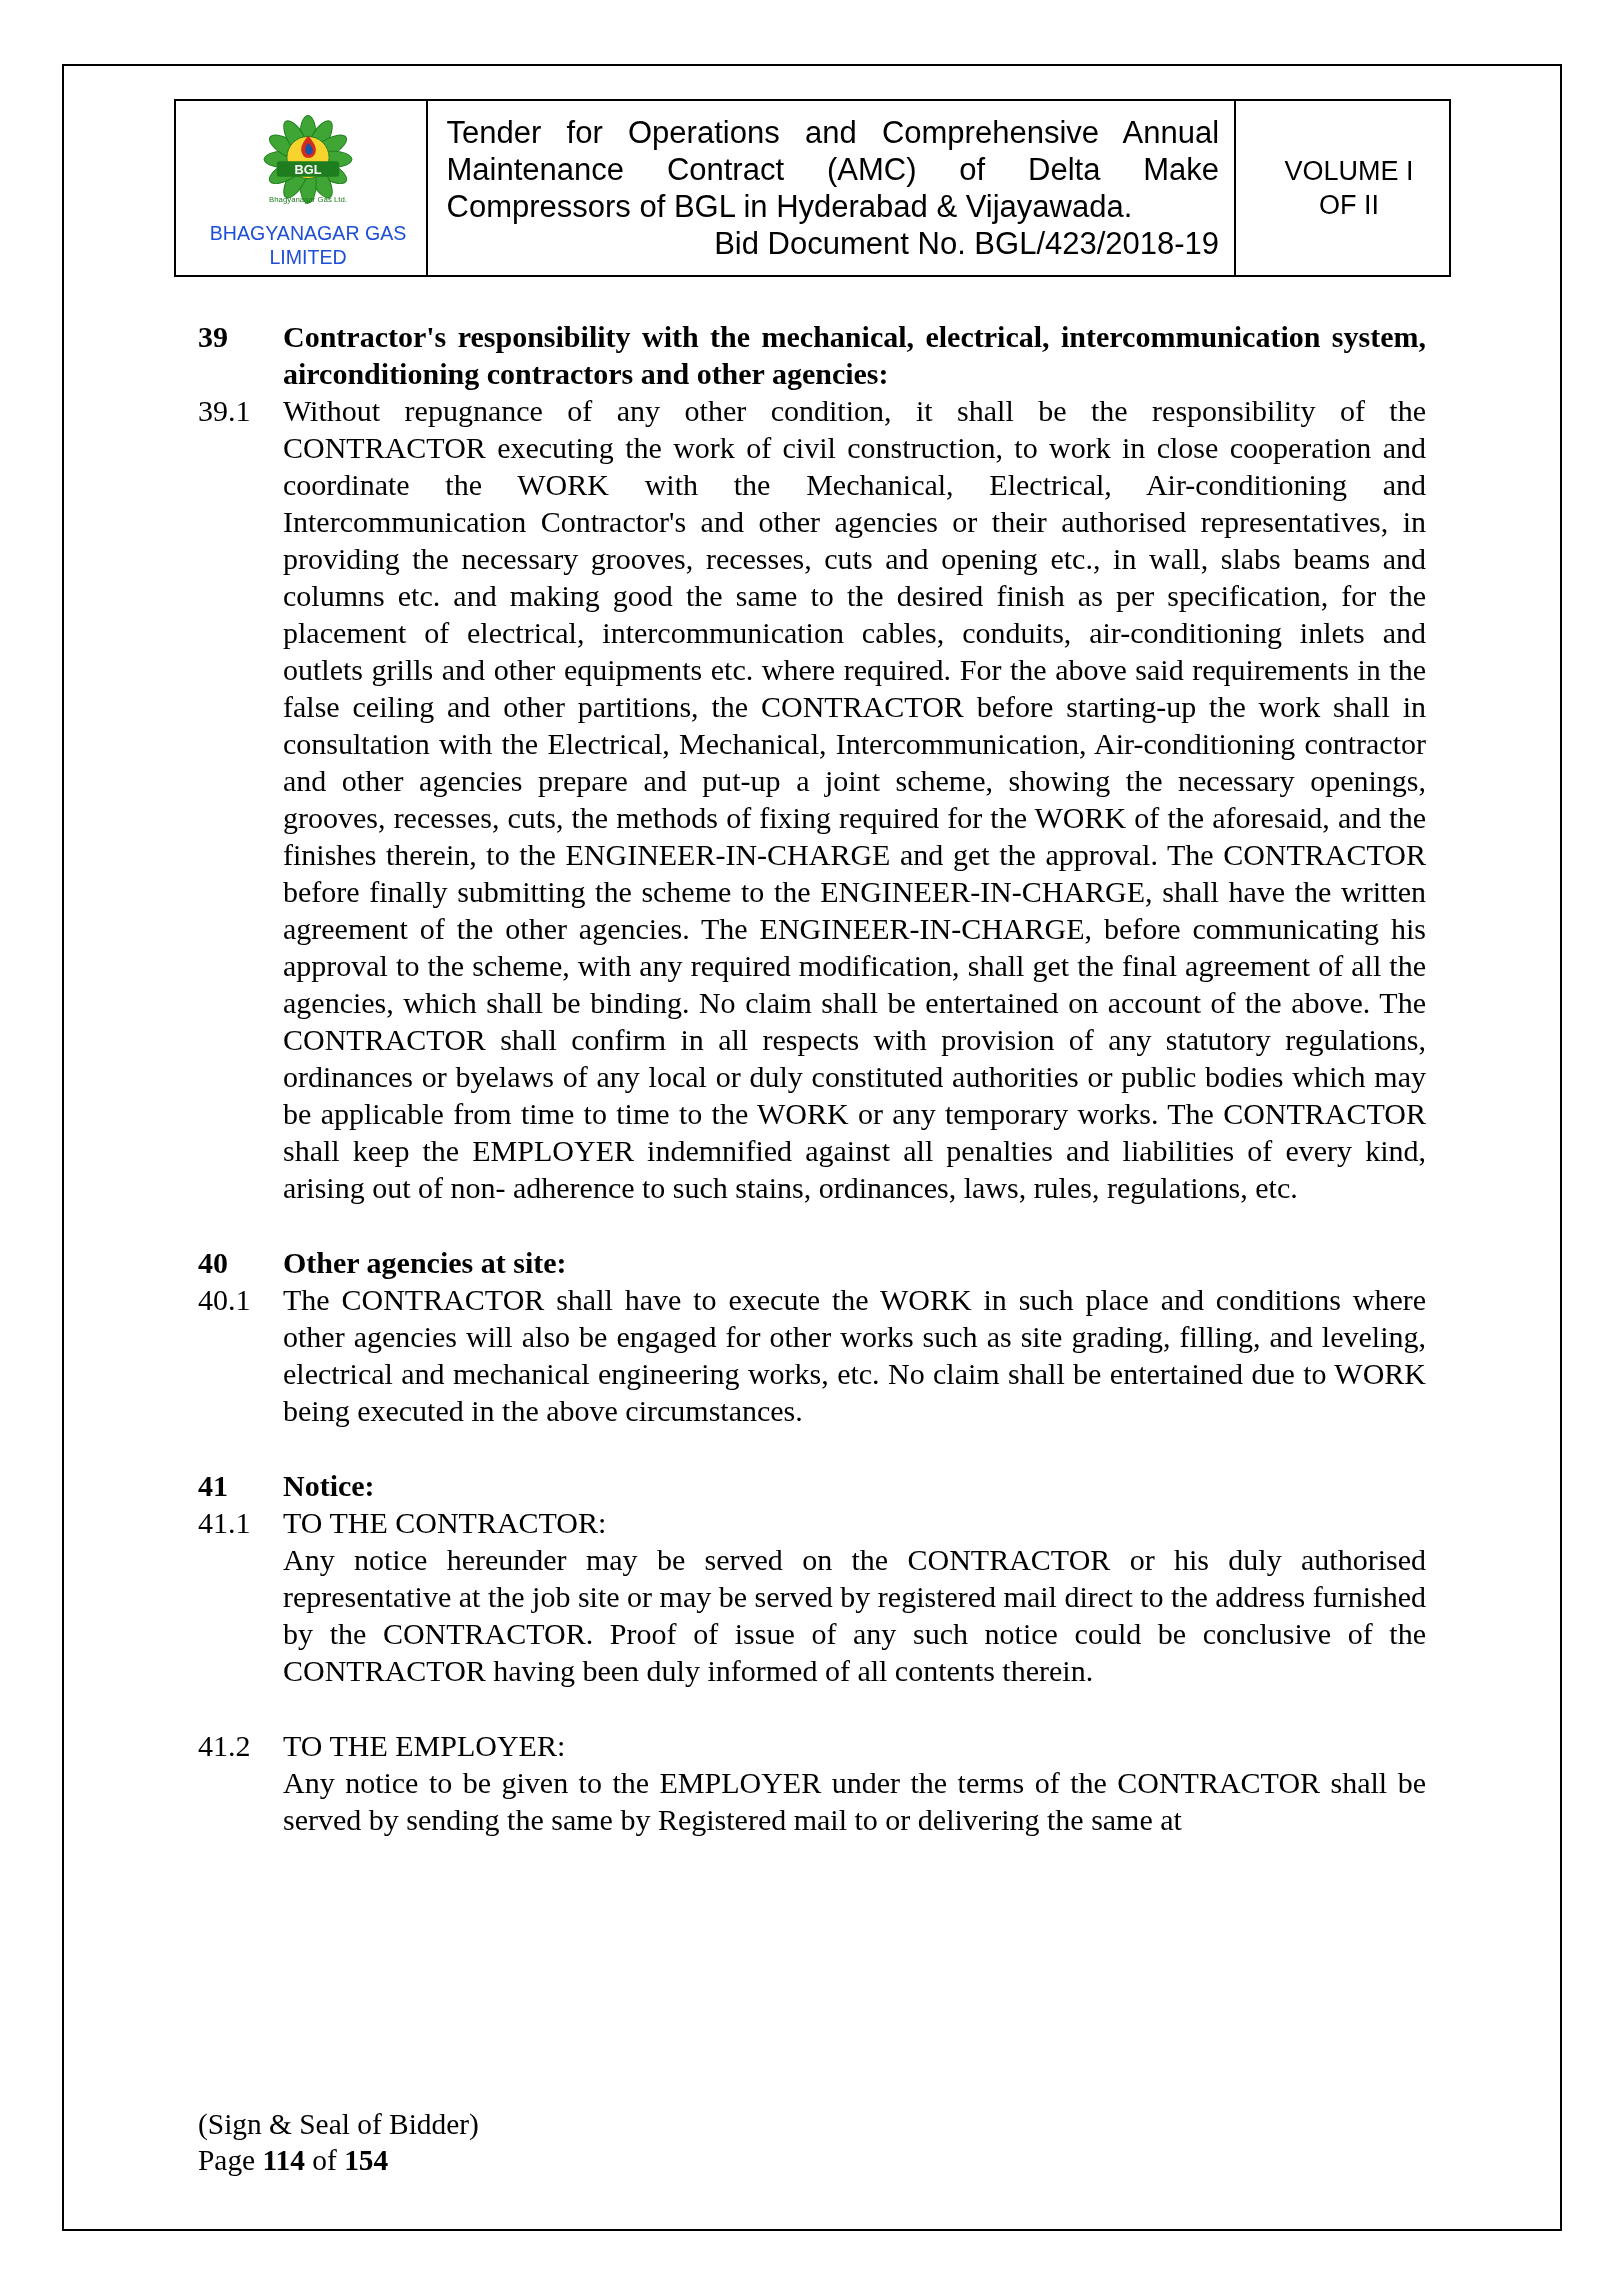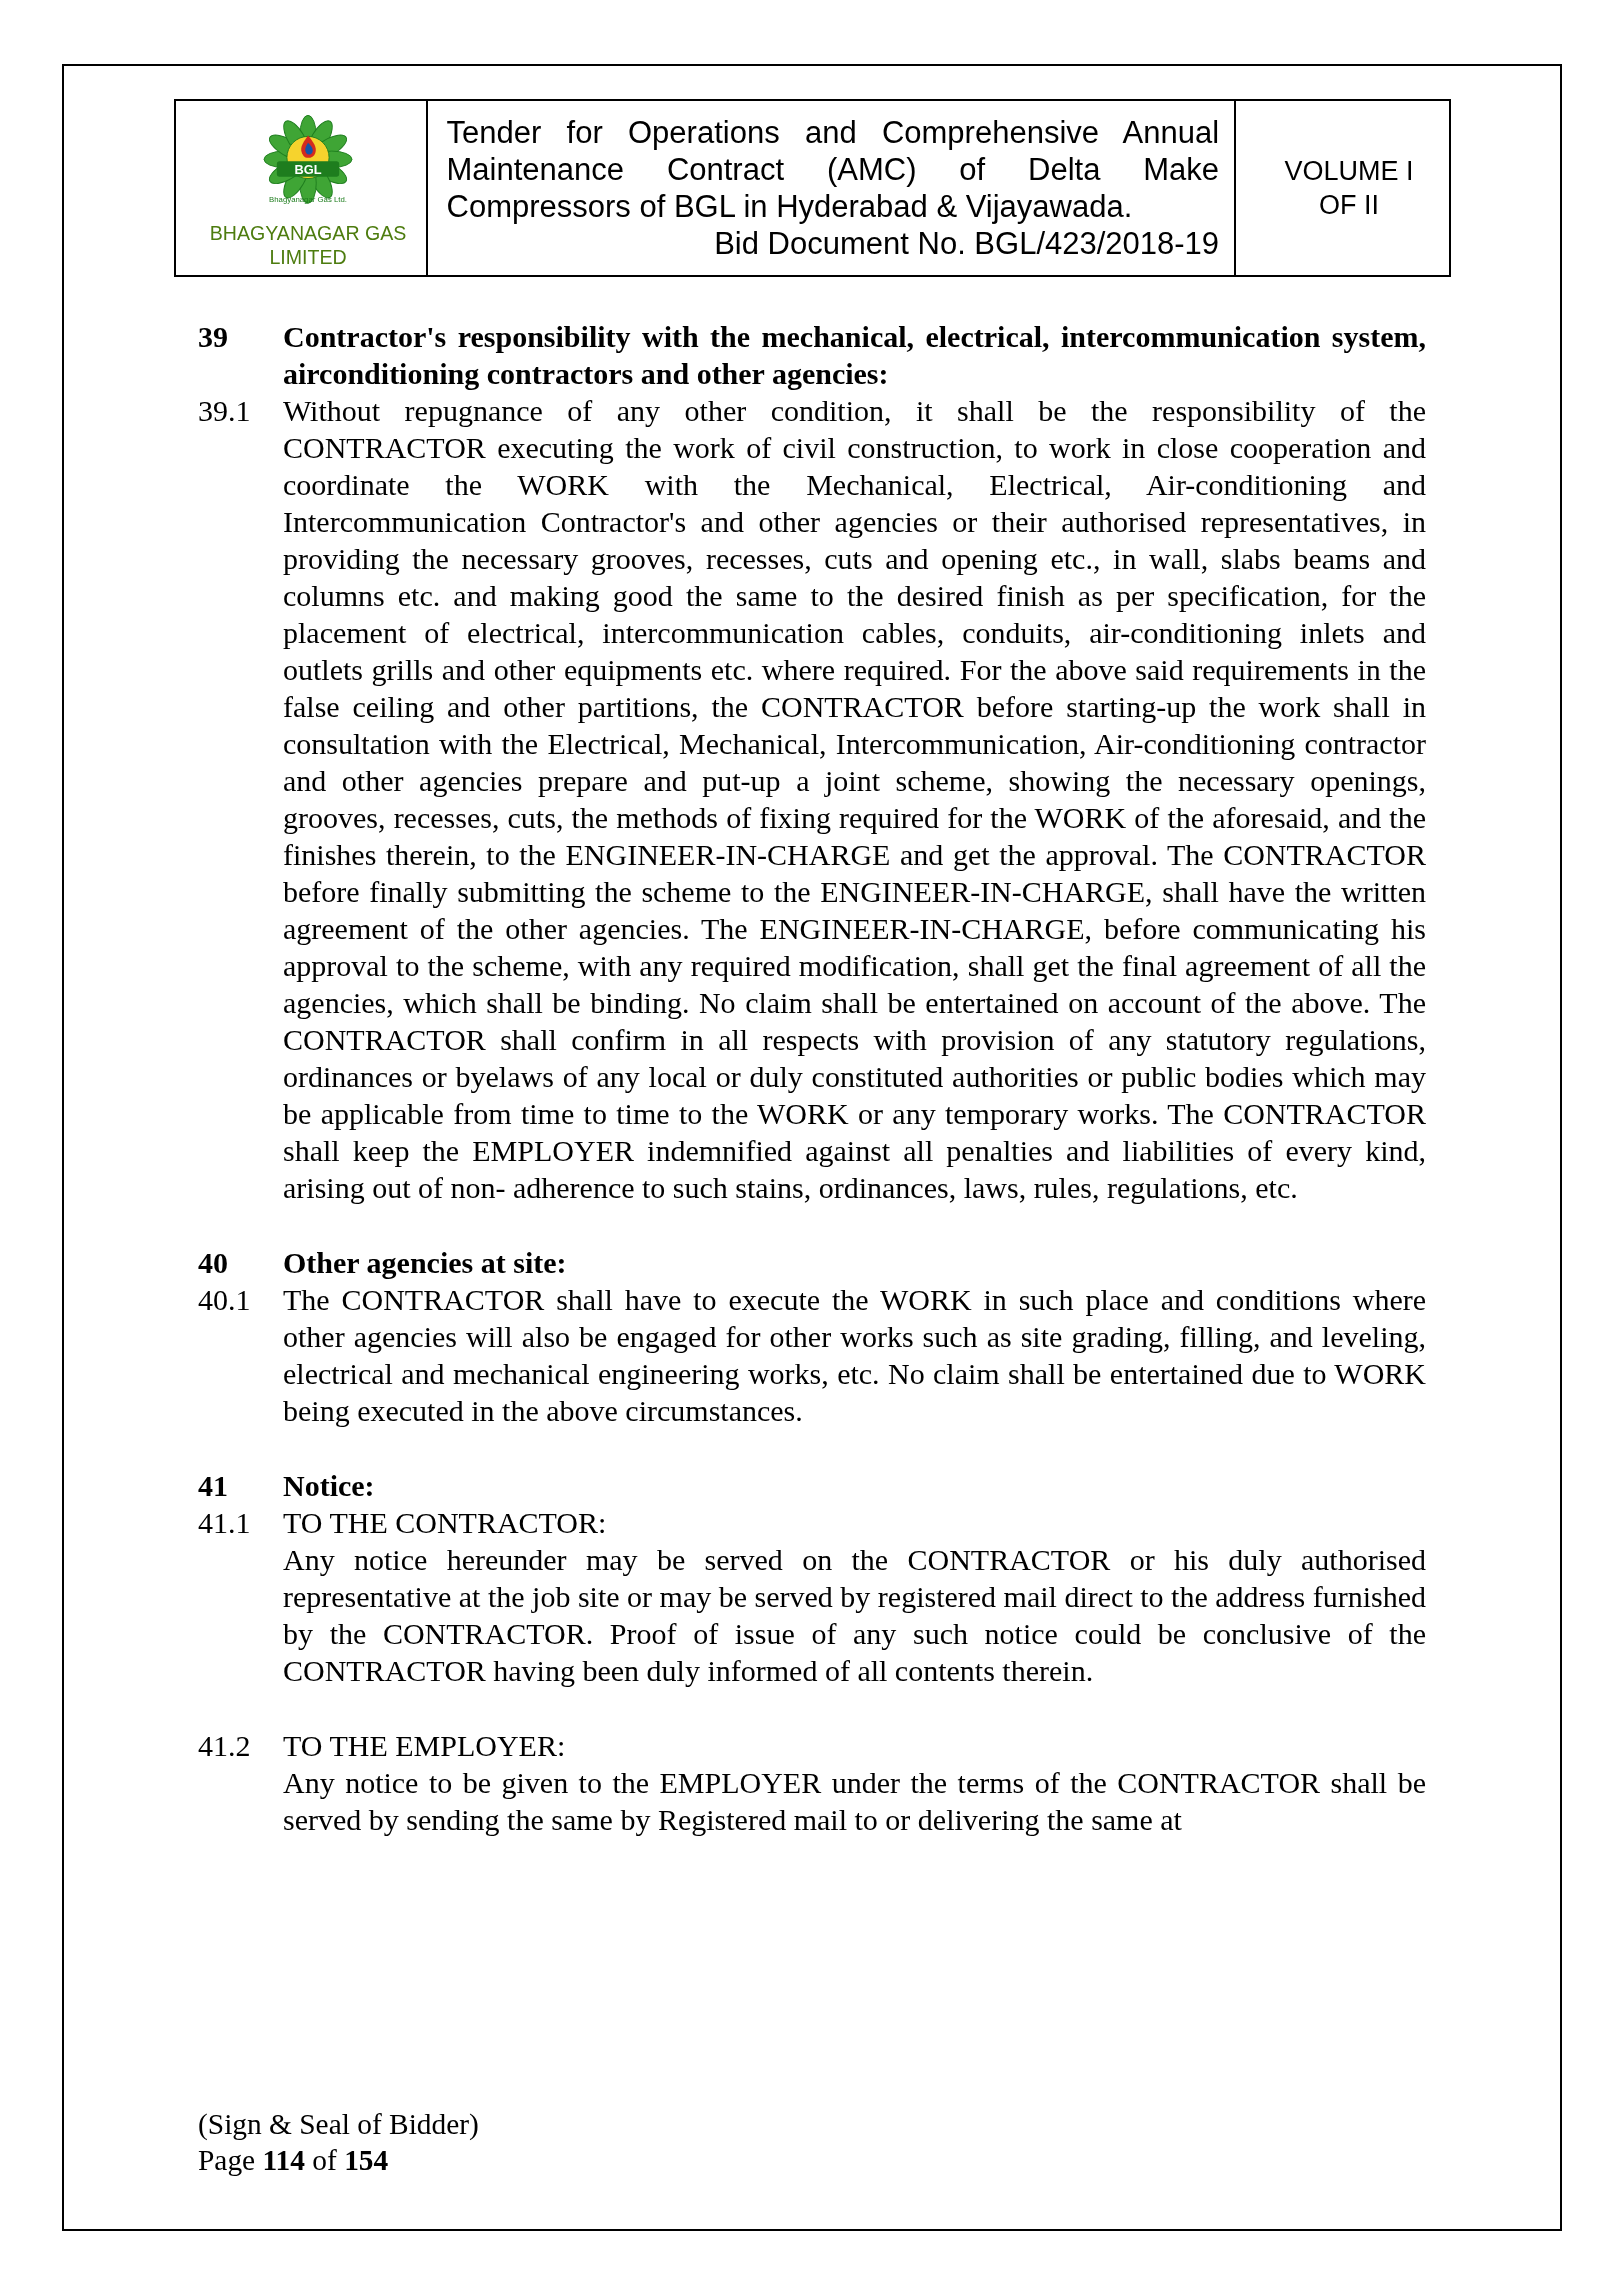--- a/index.html
+++ b/index.html
@@ -18,21 +18,21 @@
     border-collapse:collapse; table-layout:fixed;
   }
   .header-table td { border:2px solid #000; vertical-align:middle;padding-left:19px; }
   .cell-logo  { width:252px;  text-align:center; padding:6.5px 3.9px; }
   .cell-title { width:808px; padding:7.9px 14.4px; }
   .cell-vol   { width:215px;  text-align:center; padding:5.2px; }
 
   .logo-wrap { display:flex; flex-direction:column; align-items:center; }
   .logo-caption {
     font-family:"Liberation Sans", sans-serif;
-    font-size:19.6px; line-height:24px; color:#4d7c0f; margin-top:1.3px;
+    font-size:19.6px; line-height:24px; color:#1d4ed8; margin-top:1.3px;
     white-space:pre-line;
   }
 
   .tender-title {
     font-family:"Liberation Sans", sans-serif;
     font-size:31px; line-height:37px;
     text-align:justify;
   }
   .bid-no {
     font-family:"Liberation Sans", sans-serif;

